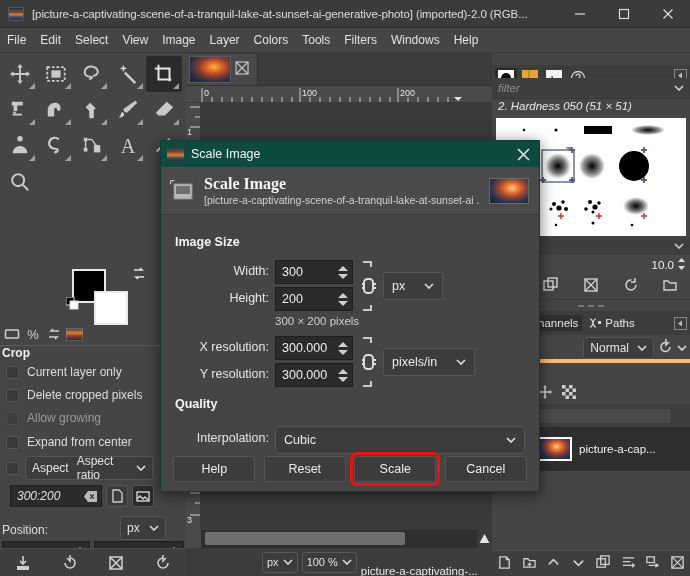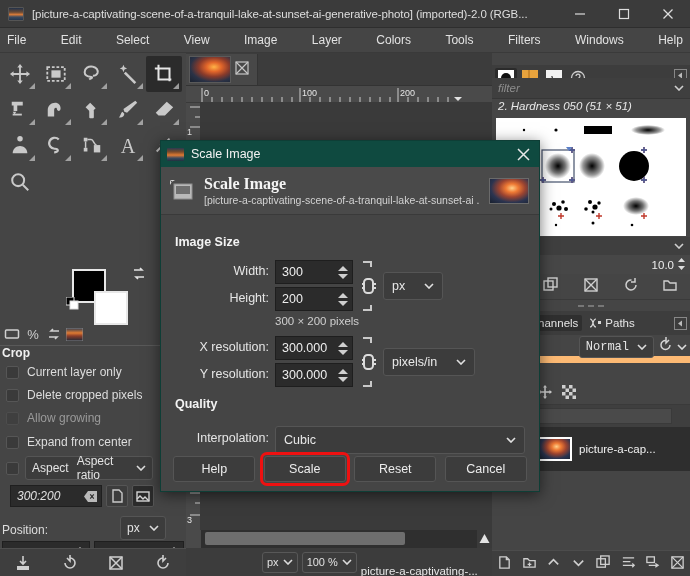--- a/index.html
+++ b/index.html
@@ -38,21 +38,20 @@
     width: 44px; height: 28px; display: flex; align-items: center; justify-content: center;
     color: #dcdcdc; font-size: 13px; line-height: 1;
   }
   .tb-btn svg { display: block; }
 
   
   .menubar {
     position: absolute; top: 28px; left: 0; width: 690px; height: 25px;
     background: #454545; display: flex; align-items: center;
     border-bottom: 1px solid #3a3a3a;
-    justify-content: space-between;
   }
   .menuitem { padding: 3px 7px; font-size: 12px; color: #e2e2e2; white-space: nowrap; }
 
   
   .toolbox {
     position: absolute; top: 53px; left: 0; width: 186px; height: 523px;
     background: #454545;
   }
   .tool-grid {
     position: absolute; top: 3px; left: 2px; width: 184px;
@@ -279,22 +278,21 @@
     background: #3d3d3d; display: flex; align-items: center; gap: 3px; padding-left: 2px;
   }
   .ltab {
     display: flex; align-items: center; gap: 3px; padding: 2px 4px; border-radius: 2px;
     font-size: 11.5px; color: #e6e6e6;
   }
   .ltab.sel { background: #2f2f2f; }
   .mode-row {
     position: absolute; top: 284px; left: 0; width: 198px; height: 26px;
     display: flex; align-items: center; justify-content: flex-end; gap: 4px; padding-right: 3px;
-    border-bottom: 7px solid #fdba74;
-    font-family: Liberation Mono, monospace;
+    border-bottom: 4px solid #fdba74;
   }
   .opacity-row {
     position: absolute; top: 310px; left: 0; width: 198px; height: 20px;
     background: #5a5a5a;
     display: flex; align-items: center; justify-content: flex-end; gap: 3px; padding-right: 3px;
     font-size: 11.5px; color: #fff;
   }
   .lock-row {
     position: absolute; top: 330px; left: 0; width: 198px; height: 22px;
     display: flex; align-items: center; gap: 10px; padding-left: 26px;
@@ -1209,20 +1207,20 @@
       <div class="fld-lbl" style="left:0px; top:216px; width:108px;">Interpolation:</div>
       <div class="unitcombo" style="left:114px; top:211px; width:250px;">
         <span>Cubic</span>
         <svg class="chev" viewBox="0 0 10 6">
             <path d="M1 1l4 4 4-4" fill="none" stroke="#e0e0e0" stroke-width="1.6"></path>
           </svg>
       </div>
 
       <div class="dlg-btns">
         <span class="dbtn">Help</span>
+        <span class="dbtn">Reset</span>
         <span class="dbtn hl">Scale</span>
-        <span class="dbtn">Reset</span>
         <span class="dbtn">Cancel</span>
       </div>
     </div>
   </div>
 
 </div>
 
 </body></html>

